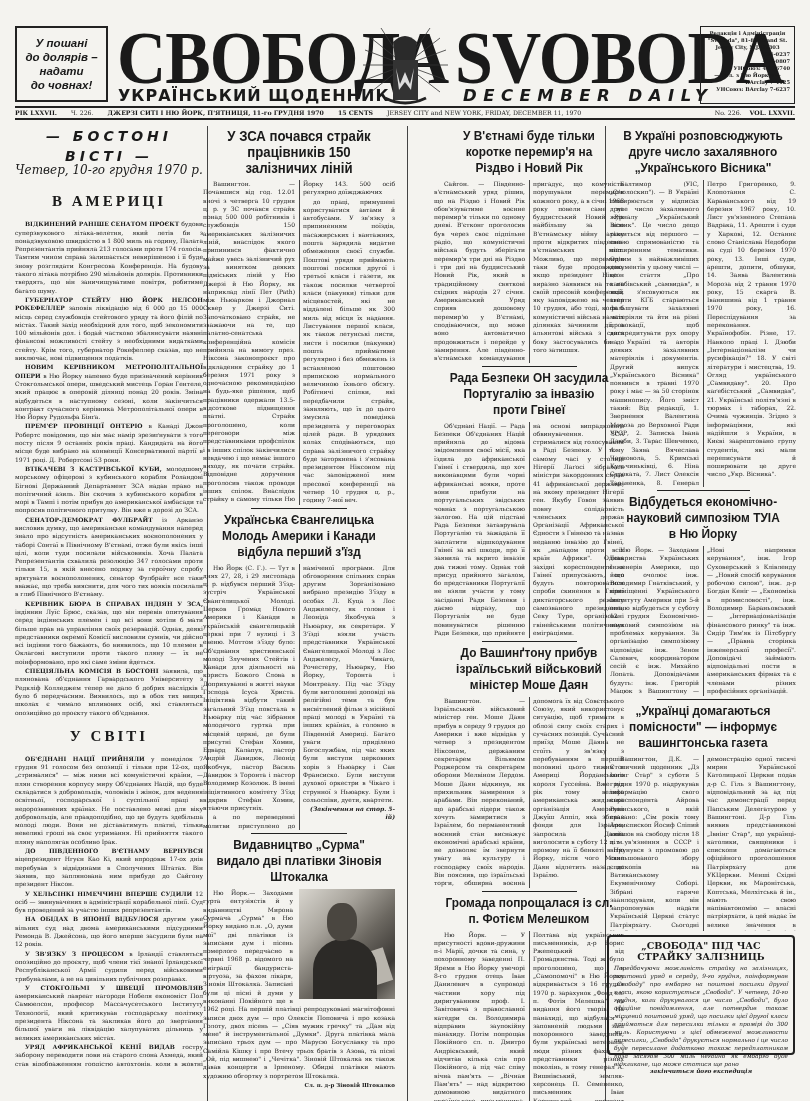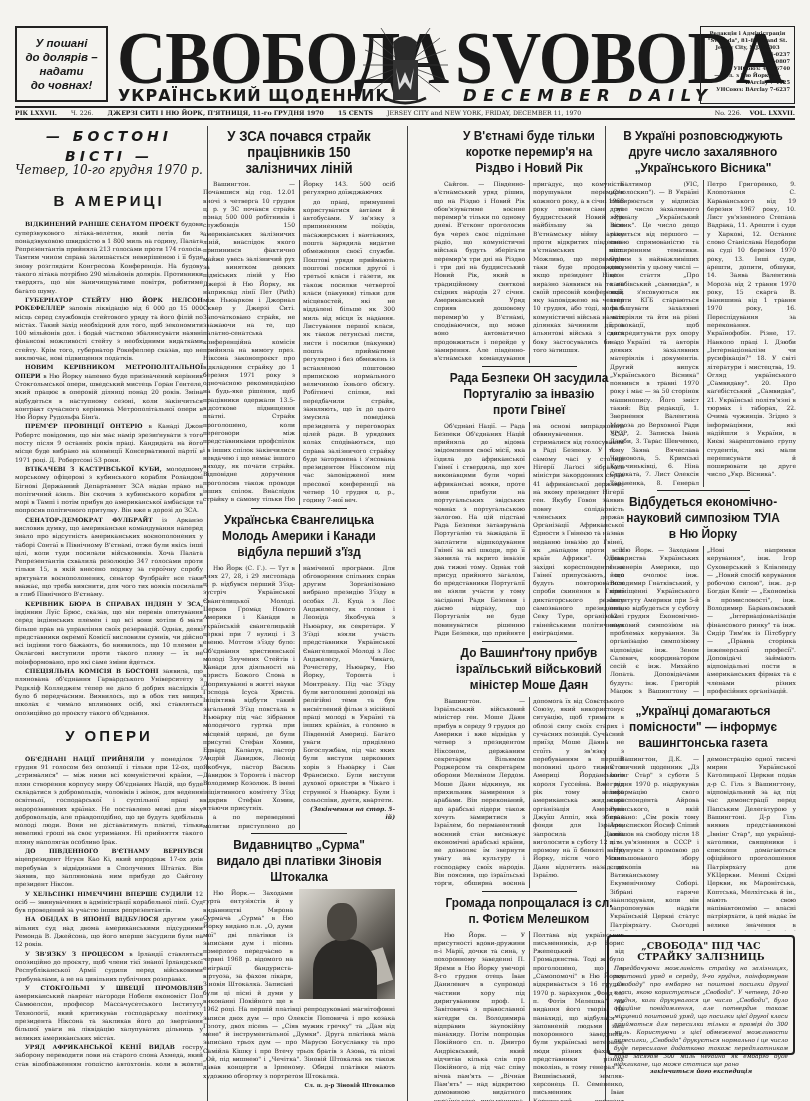--- a/index.html
+++ b/index.html
@@ -31,21 +31,21 @@
   .dateline .right { margin-left: auto; margin-right: 0; }
 
   
   .col { position: absolute; top: 126px; font-size: 6px; line-height: 8.3px; text-align: justify; overflow: hidden; }
   .col-rule { position: absolute; top: 126px; width: 1px; background: #444; height: 975px; }
   .p { text-indent: 10px; margin-bottom: 1px; }
   .lead { font-weight: bold; }
 
   .kv-head { font-family: "DejaVu Sans", sans-serif; font-weight: bold; font-style: italic; font-size: 14px; letter-spacing: 4px; text-align: center; line-height: 20px; }
   .kv-date { font-style: italic; font-size: 12px; text-align: center; margin-bottom: 18px; }
-  .sec-head { font-family: Liberation Sans, sans-serif; font-weight: bold; font-size: 15px; letter-spacing: 3px; text-align: center; line-height: 18px; margin: 10px 0; }
+  .sec-head { font-family: Liberation Serif, serif; font-weight: bold; font-size: 15px; letter-spacing: 3px; text-align: center; line-height: 18px; margin: 10px 0; }
 
   .hl { font-family: "Liberation Sans", sans-serif; font-weight: bold; text-align: center; line-height: 16px; transform: scaleX(0.88); margin: 2px 0 4px 0; }
   .hl-lg { font-size: 15px; }
   .hl-md { font-size: 13.5px; }
   .two { column-count: 2; column-gap: 8px; column-rule: 1px solid #444; }
   .story-rule { width: 50%; margin: 3px auto; border-top: 1.5px solid #222; }
 
   .photo { float: right; width: 96px; height: 110px; margin: 0 0 3px 6px;
     background: linear-gradient(135deg,#d9d6cf 0%,#a8a49c 30%,#6c6861 55%,#3a3733 80%,#8a867e 100%); position: relative; }
   .photo .face { position: absolute; left: 28px; top: 14px; width: 30px; height: 38px; border-radius: 45%; background: #4a4640; }
@@ -130,21 +130,21 @@
     <div id="america-list">
         <div class="p"><span class="lead">ВІДКИНЕНИЙ РАНІШЕ СЕНАТОМ ПРОЄКТ</span> <span>будови суперзвукового літака-велетня, який летів би з понадзвуковою швидкістю в 1 800 миль на годину, Палата Репрезентантів прийняла 213 голосами проти 174 голосів. Тамтим чином справа залишається невирішеною і її буде знову розглядати Конгресова Конференція. На будову такого літака потрібно 290 мільйонів долярів. Противники твердять, що він заничищуватиме повітря, робитиме багато шуму.</span></div>
         <div class="p"><span class="lead">ГУБЕРНАТОР СТЕЙТУ НЮ ЙОРК НЕЛСОН РОКЕФЕЛЛЕР</span> <span>заповів ліквідацію від 6 000 до 15 000 місць серед службовців стейтового уряду та його філій по містах. Такий захід необхідний для того, щоб зекономити 100 мільйонів дол. і бодай частково збалянсувати наявні фінансові можливості стейту з необхідними видатками стейту. Крім того, губернатор Рокефеллер сказав, що не виключає, нові підвищення податків.</span></div>
         <div class="p"><span class="lead">НОВИМ КЕРІВНИКОМ МЕТРОПОЛІТАЛЬНОЇ ОПЕРИ</span> <span>в Ню Йорку напевно буде призначений керівник Стокгольмської опери, шведський мистець Горан Гентеле, який працює в оперовій ділянці понад 20 років. Зміна відбудеться в наступному сезоні, коли закінчиться контракт сучасного керівника Метрополітальної опери в Ню Йорку Рудольфа Бінґа.</span></div>
         <div class="p"><span class="lead">ПРЕМ'ЄР ПРОВІНЦІЇ ОНТЕРІО</span> <span>в Канаді Джон Робертс повідомив, що він має намір зрезиґнувати з того посту після 9 останніх років праці. Кандидата на його місце буде вибрано на конвенції Консервативної партії в 1971 році. Д. Робертсові 53 роки.</span></div>
         <div class="p"><span class="lead">ВТІКАЧЕВІ З КАСТРІВСЬКОЇ КУБИ,</span> <span>молодшому морському офіцерові з кубинського корабля Роландові Бігнові Державний Департамент ЗСА надав право на політичний азиль. Він скочив з кубинського корабля в морі в Тампі і потім прибув до американської амбасади та попросив політичного притулку. Він вже в дорозі до ЗСА.</span></div>
         <div class="p"><span class="lead">СЕНАТОР-ДЕМОКРАТ ФУЛБРАЙТ</span> <span>із Арканзо висловив думку, що американське командування наперед знало про відсутність американських воєнополонених у таборі Сонтаї в Північному В'єтнамі, отже були якісь інші цілі, коли туди посилали військовиків. Хоча Палата Репрезентантів схвалила резолюцію 347 голосами проти тільки 15, в якій внесено подяку за героїчну спробу врятувати воєнополонених, сенатор Фулбрайт все таки вважає, що треба вияснити, для чого тих вояків посилали в глиб Північного В'єтнаму.</span></div>
         <div class="p"><span class="lead">КЕРІВНИК БЮРА В СПРАВАХ ІНДІЯН У ЗСА,</span> <span>індіянин Луїс Брюс, сказав, що він перевів опитування серед індіянських племен і що всі вони хотіли б мати більше прав на управління своїх резервацій. Однак, деякі представники окремої Комісії висловили сумнів, чи дійсно всі індіяни того бажають, бо виявилось, що 10 племен в Оклагомі виступили проти такого пляну — їх не поінформовано, про які саме зміни йдеться.</span></div>
         <div class="p"><span class="lead">СПЕЦІЯЛЬНА КОМІСІЯ В БОСТОНІ</span> <span>заявила, що плянована об'єднання Гарвардського Університету з Редкліф Колледжем тепер не дало б добрих наслідків і було б передчасним. Виявилось, що в обох тих вищих школах є чимало впливових осіб, які ставляться опозиційно до проєкту такого об'єднання.</span></div>
       </div>
-    <div class="sec-head">У ОПЕРИ</div>
+    <div class="sec-head">У СВІТІ</div>
     <div id="world-list">
         <div class="p"><span class="lead">ОБ'ЄДНАНІ НАЦІЇ ПРИЙНЯЛИ</span> <span>у понеділок 7 грудня 91 голосом без опозиції і тільки при 12-ох, що „стрималися" — між ними всі комуністичні країни, — плян створення корпусу миру Об'єднаних Націй, що буде складатися з добровольців, чоловіків і жінок, для ведення освітньої, господарської і суспільної праці в недорозвинених країнах. Не поставлено межі для віку добровольців, але правдоподібно, що це будуть здебільша молоді люди. Вони не діставатимуть платні, тільки невеликі гроші на своє утримання. Ні прийняття такого пляну наполягав особливо Ірак.</span></div>
         <div class="p"><span class="lead">ДО ПІВДЕННОГО В'ЄТНАМУ ВЕРНУВСЯ</span> <span>віцепрезидент Нгуєн Као Кі, який впродовж 17-ох днів перебував з відвідинами в Сполучених Штатах. Він заявив, що заплянована ним прибуде до Сайгону президент Ніксон.</span></div>
         <div class="p"><span class="lead">У ХЕЛЬСІНКІ НІМЕЧЧИНІ ВПЕРШЕ СУДИЛИ</span> <span>12 осіб — звинувачених в адміністрації корабельної лінії. Суд був проведений за участю інших репрезентантів.</span></div>
         <div class="p"><span class="lead">НА ОБІДАХ В ЯПОНІЇ ВІДБУЛОСЯ</span> <span>другим уже вільних суд над двома американськими підсудними Ремонда В. Джейсона, що його вперше засудили були на 12 років.</span></div>
         <div class="p"><span class="lead">У ЗВ'ЯЗКУ З ПРОЦЕСОМ</span> <span>в Ірландії ставляться опозиційно до проєкту, щоб члени тієї знаної Ірландської Республіканської Армії судили перед військовими трибуналами, а не на цивільних публічних розправах.</span></div>
         <div class="p"><span class="lead">У СТОКГОЛЬМІ У ШВЕЦІЇ ПРОМОВЛЯВ</span> <span>американський лавреат нагороди Нобеля економіст Пол Самюелсон, професор Массачусетського Інституту Технології, який критикував господарську політику президента Ніксона та закликав його до звертання більшої уваги на ліквідацію халупуватих дільниць у великих американських містах.</span></div>
         <div class="p"><span class="lead">УРЯД АФРИКАНСЬКОЇ КЕНІЇ ВИДАВ</span> <span>гостру заборону переводити лови на старого слона Ахмеда, який став відображенням гордістю автохтонів, коли в жовтні цього року вкручено фільм з Ахмедом, як центральною постаттю фільму.</span></div>
       </div>
   </div>

